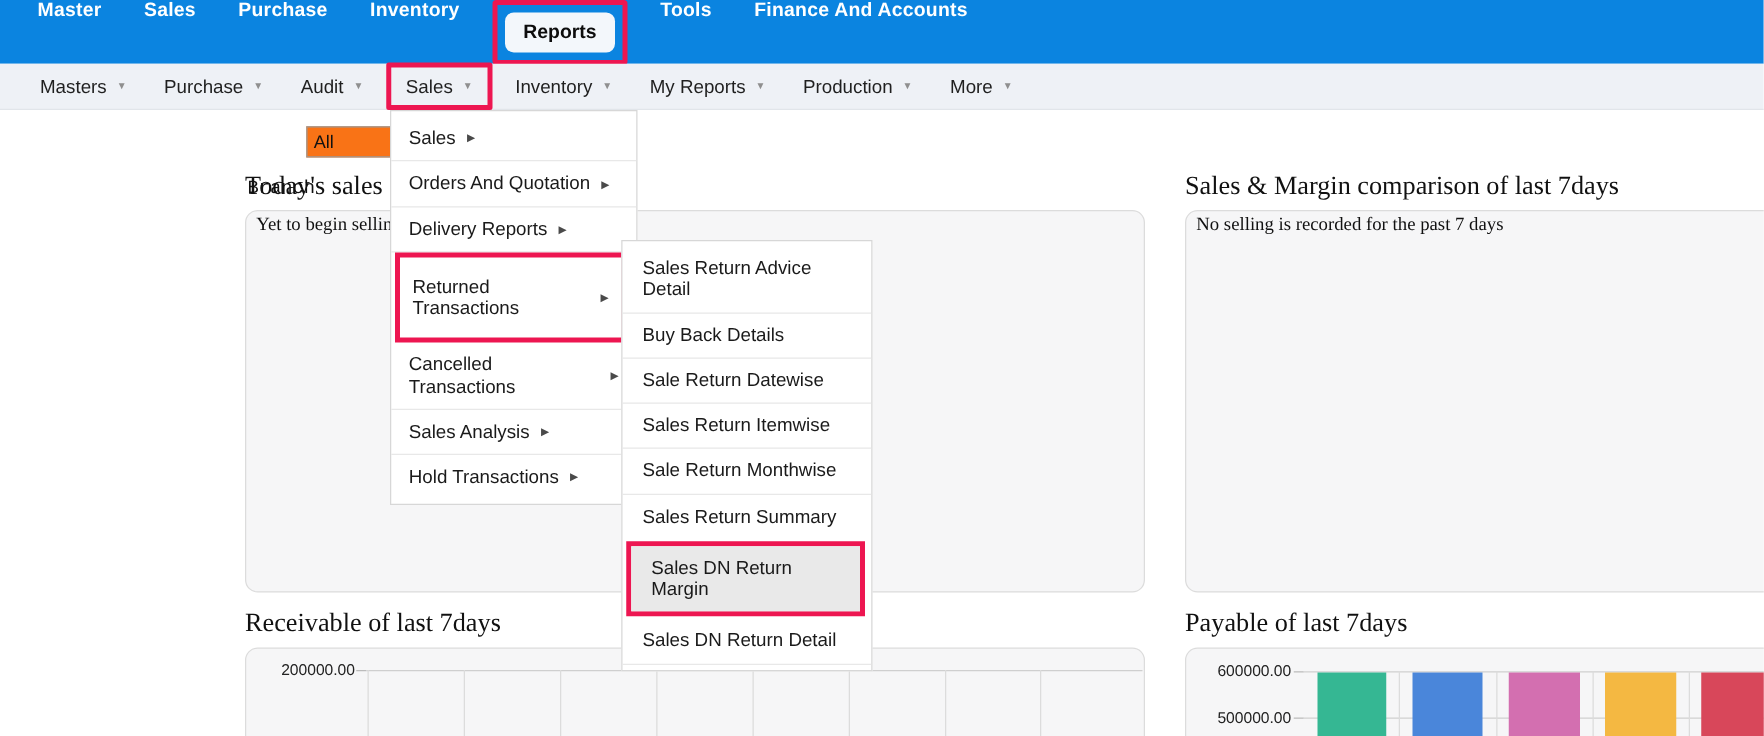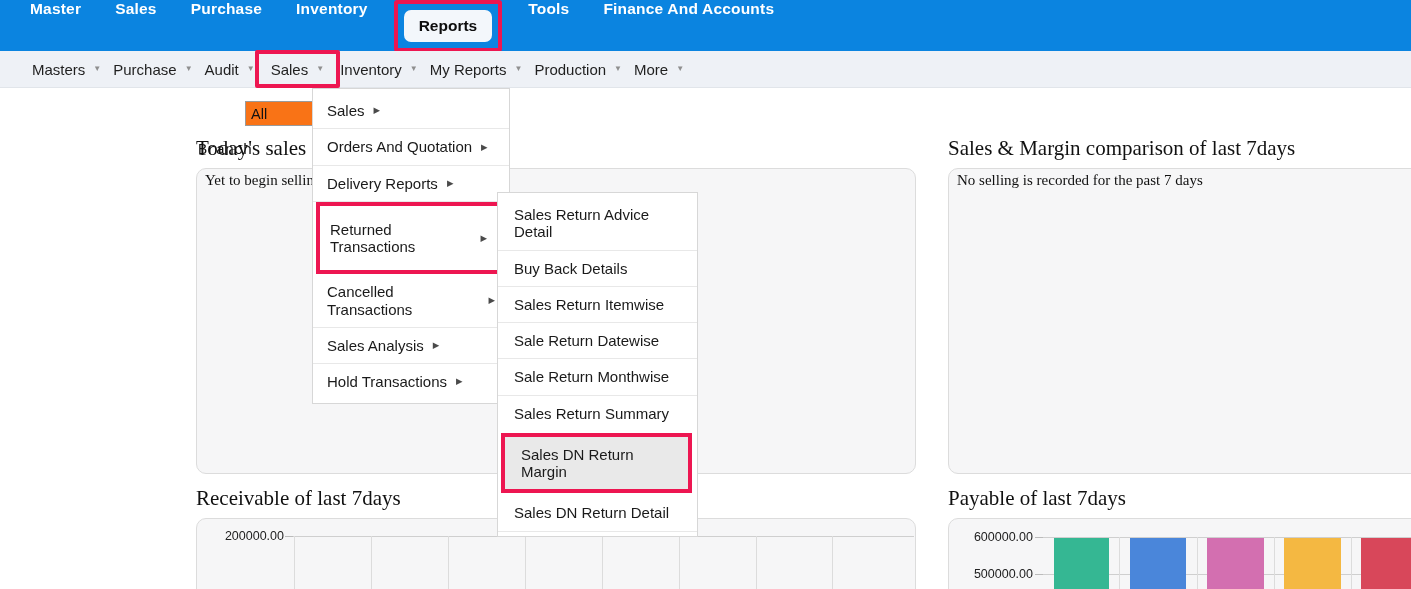--- a/index.html
+++ b/index.html
@@ -25,21 +25,21 @@
   }
   .reports-tab{
     background:#f3f7fb;border-radius:7px;padding:7px 15px;
     color:#0d0d0d;font-size:15.5px;font-weight:700;cursor:pointer;white-space:nowrap;
   }
 
   
   .subnav{
     position:absolute;left:0;top:51px;width:1411px;height:37px;
     background:#eef1f6;border-bottom:1px solid #e1e5ea;
-    display:flex;align-items:center;padding-left:30px;gap:8px;box-sizing:border-box;
+    display:flex;align-items:center;padding-left:30px;gap:26px;box-sizing:border-box;
   }
   .snav-item{
     display:flex;align-items:center;gap:8px;color:#1f1f1f;font-size:15px;
     cursor:pointer;white-space:nowrap;padding:3px 2px;
   }
   .snav-caret{font-size:8px;color:#8f8f8f;line-height:1;}
   .sales-box{
     border:4px solid #ed1651;border-radius:2px;padding:3px 12px;margin:0 -10px;
     display:flex;align-items:center;gap:8px;height:24px;box-sizing:content-box;
   }
@@ -247,24 +247,24 @@
   </div>
 
   <div class="menu" id="returned-submenu">
     <div class="m-item">
       <span>Sales Return Advice Detail</span>
     </div>
     <div class="m-item">
       <span>Buy Back Details</span>
     </div>
     <div class="m-item">
+      <span>Sale Return Datewise</span>
+    </div>
+    <div class="m-item">
       <span>Sales Return Itemwise</span>
-    </div>
-    <div class="m-item">
-      <span>Sale Return Datewise</span>
     </div>
     <div class="m-item">
       <span>Sale Return Monthwise</span>
     </div>
     <div class="m-item" style="border-bottom:none;">
       <span>Sales Return Summary</span>
     </div>
     <div class="redbox-row2">
       <div class="m-item">
         <span>Sales DN Return Margin</span>

